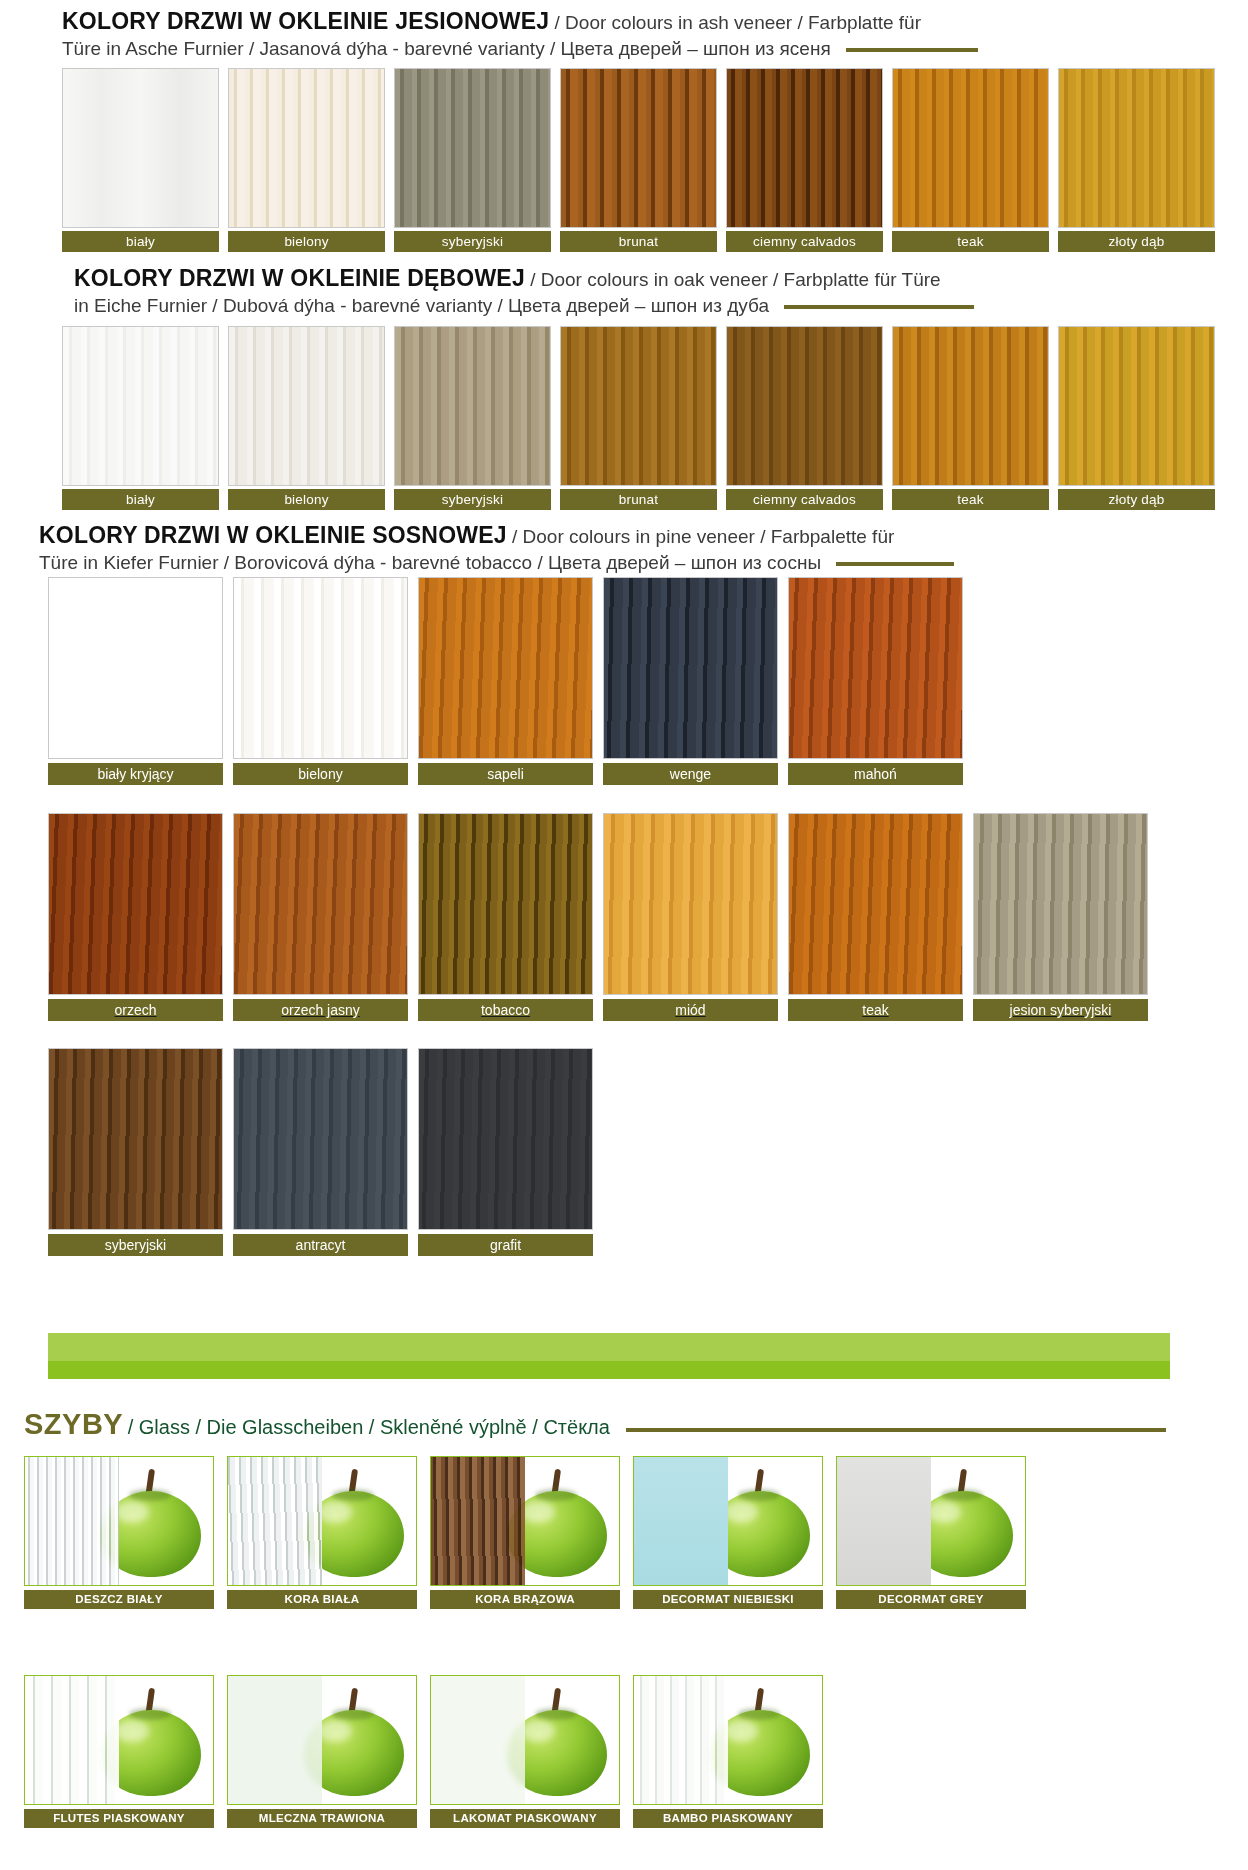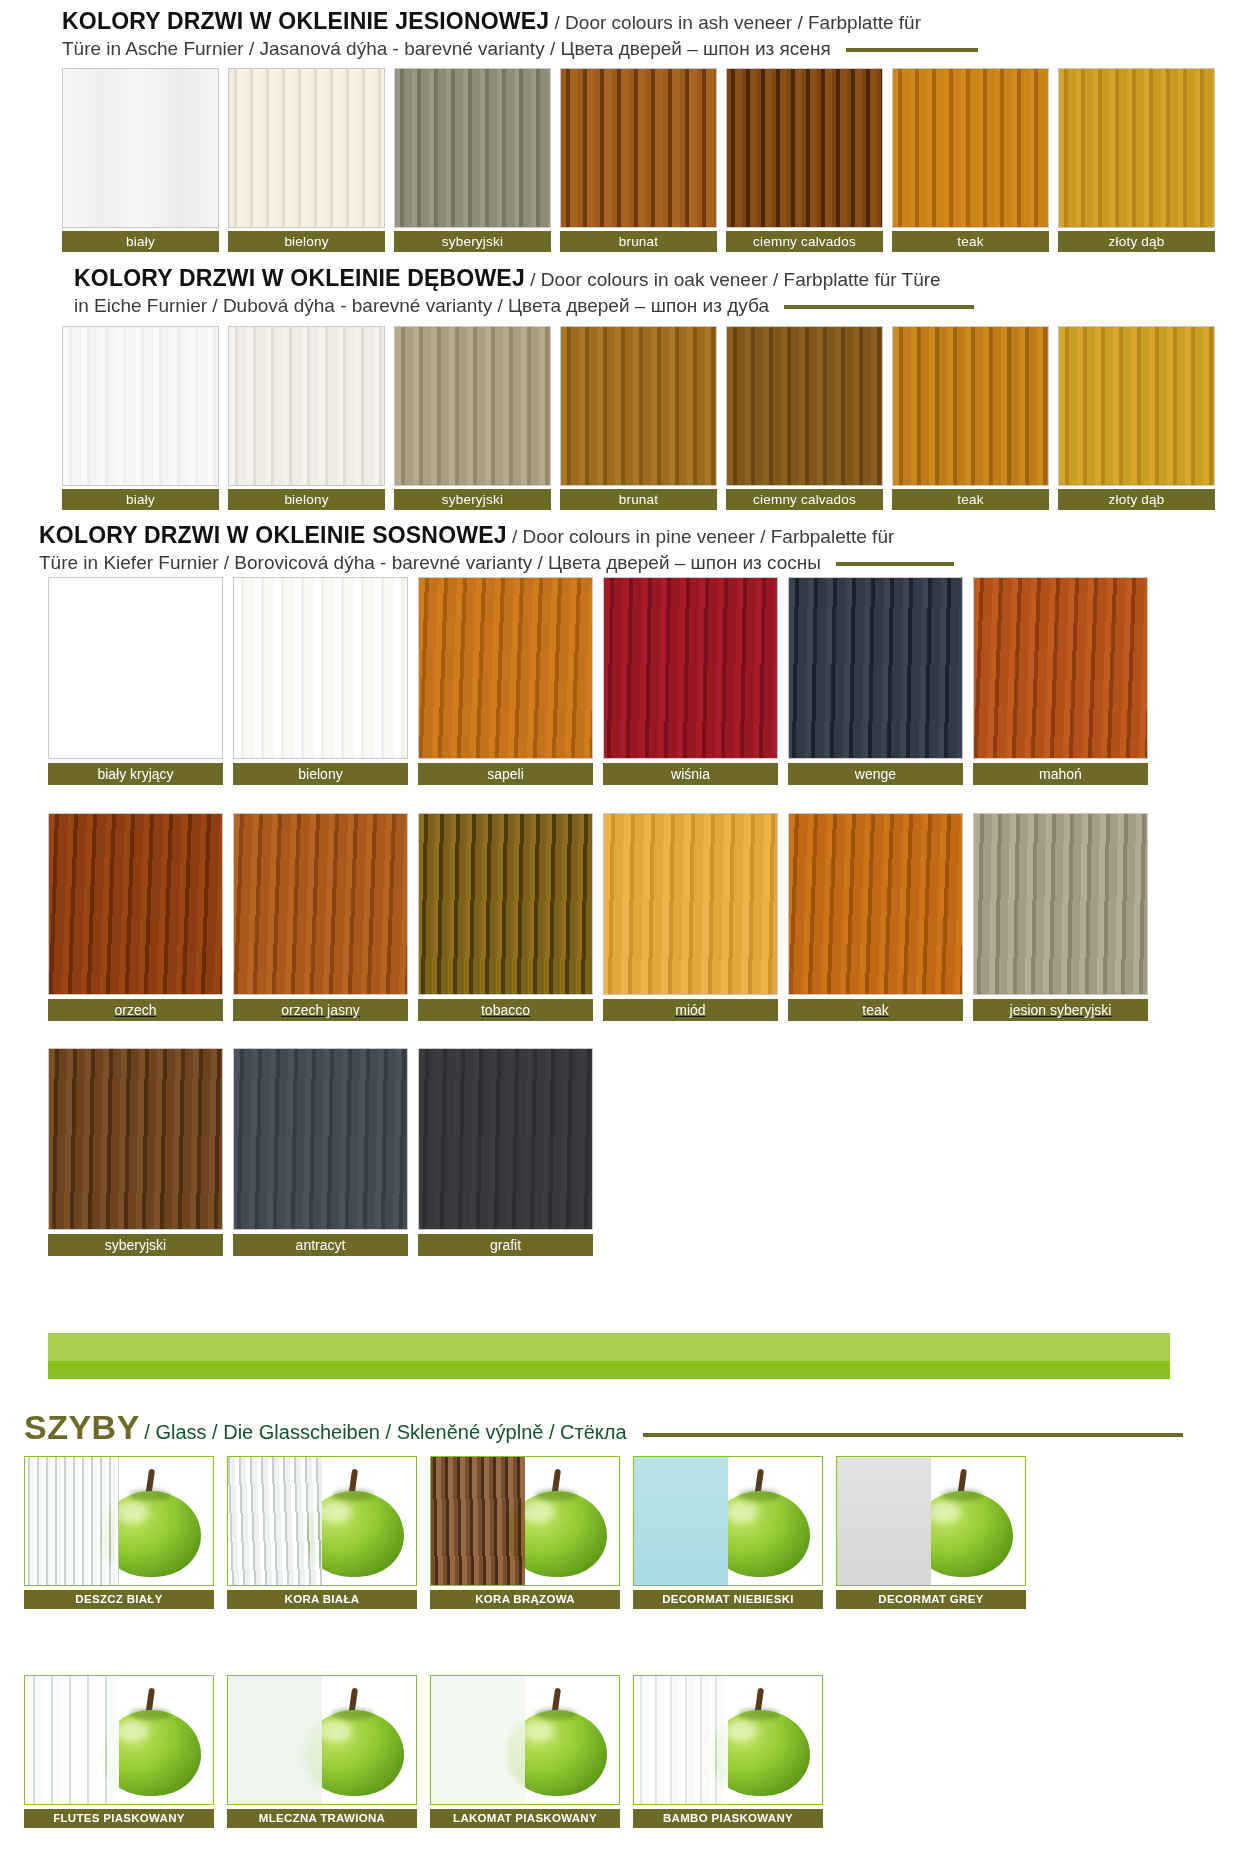--- a/index.html
+++ b/index.html
@@ -40,21 +40,21 @@
     margin-top:4px;background:#6d6a27;color:#fff;
     font-size:14px;text-align:center;height:22px;line-height:22px;
   }
 
   
   .band-light{position:absolute;left:48px;top:1333px;width:1122px;height:28px;background:#a8ce4e;}
   .band-dark{position:absolute;left:48px;top:1361px;width:1122px;height:18px;background:#8bc220;}
 
   
   .szyby-head{position:absolute;left:24px;top:1408px;width:1200px;}
-  .szyby-head .big{font-size:34px;font-weight:bold;color:#6d6a27;letter-spacing:.5px;}
+  .szyby-head .big{font-size:29px;font-weight:bold;color:#6d6a27;letter-spacing:.5px;}
   .szyby-head .rest{font-size:20px;color:#14532d;}
   .glass-rule{height:4px;background:#6d6a27;display:inline-block;vertical-align:middle;margin-left:12px;width:540px;}
 
   .gcell{position:relative;}
   .gcell .gimg{
     width:190px;height:130px;border:1px solid #8bc220;box-sizing:border-box;
     position:relative;overflow:hidden;background:#fff;
   }
   .gcell .gcap{
     margin-top:4px;background:#6d6a27;color:#fff;font-weight:bold;
@@ -190,41 +190,37 @@
       <div class="chip" style="background:repeating-linear-gradient(90deg,#d7a62a 0 6px,#b5871a 6px 10px,#caa024 10px 18px);"></div>
       <div class="cap">złoty dąb</div>
     </div>
   </div>
 
   <div class="sec-head" style="position:absolute;left:39px;top:522px;width:1180px;">
     <div class="line1">
       <span class="ttl">KOLORY DRZWI W OKLEINIE SOSNOWEJ</span><span class="sub"> / Door colours in pine veneer / Farbpalette für</span>
     </div>
     <div class="line2">
-      <span class="sub">Türe in Kiefer Furnier / Borovicová dýha - barevné varianty / Цвета дверей – шпон из сосны</span>
+      <span class="sub">Türe in Kiefer Furnier / Borovicová dýha - barevné tobacco / Цвета дверей – шпон из сосны</span>
       <span class="rule" style="width:118px;"></span>
     </div>
   </div>
 
   <div class="grid-pine" style="position:absolute;left:48px;top:577px;">
     <div class="sw-p">
       <div class="chip" style="background:#ffffff;"></div>
       <div class="cap">biały kryjący</div>
     </div>
     <div class="sw-p">
       <div class="chip" style="background:repeating-linear-gradient(90deg,#ffffff 0 7px,#f0eee8 7px 10px,#faf8f4 10px 20px);"></div>
       <div class="cap">bielony</div>
     </div>
     <div class="sw-p">
       <div class="chip" style="background:repeating-linear-gradient(92deg,#d07c1c 0 6px,#a85c10 6px 10px,#c5731a 10px 19px);"></div>
       <div class="cap">sapeli</div>
-    </div>
-    <div class="sw-p">
-      <div class="chip" style="background:repeating-linear-gradient(91deg,#a81c2a 0 6px,#7c0f1c 6px 10px,#9a1824 10px 19px);"></div>
-      <div class="cap">wiśnia</div>
     </div>
     <div class="sw-p">
       <div class="chip" style="background:repeating-linear-gradient(91deg,#3a4452 0 6px,#1d232c 6px 10px,#313a46 10px 19px);"></div>
       <div class="cap">wenge</div>
     </div>
     <div class="sw-p">
       <div class="chip" style="background:repeating-linear-gradient(92deg,#c05a1e 0 6px,#8e3d10 6px 10px,#b2511a 10px 19px);"></div>
       <div class="cap">mahoń</div>
     </div>
   </div>

